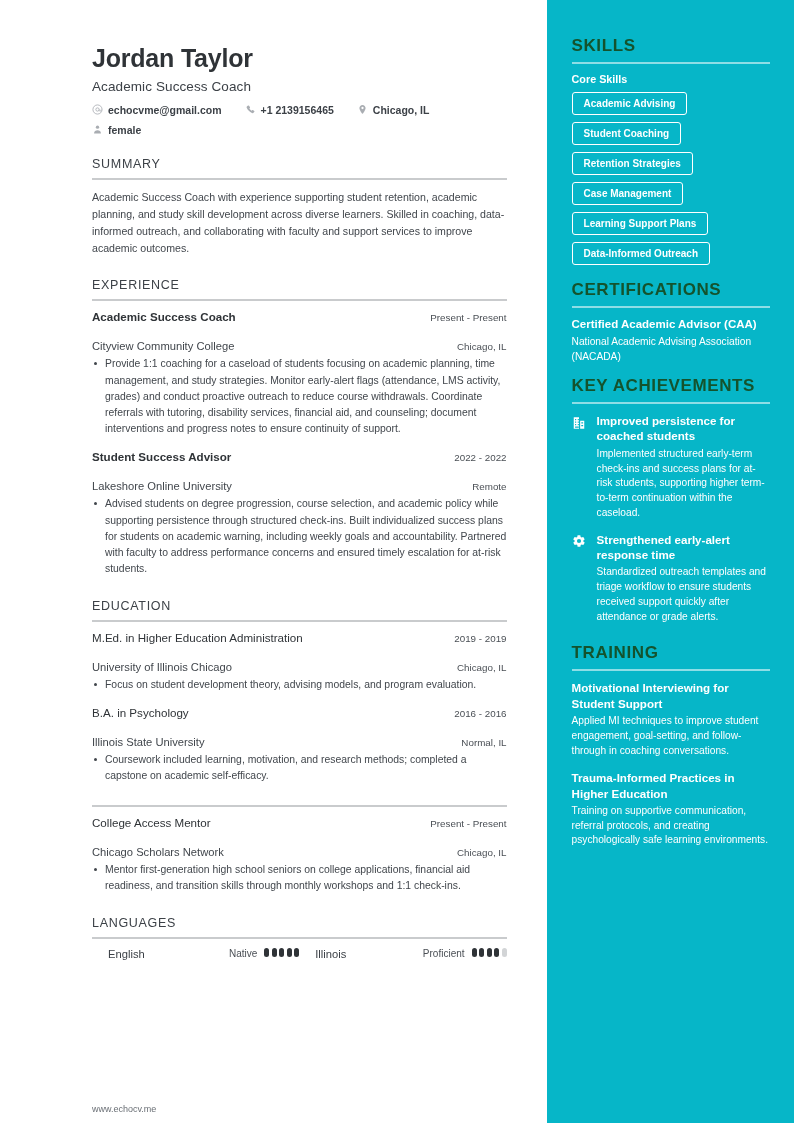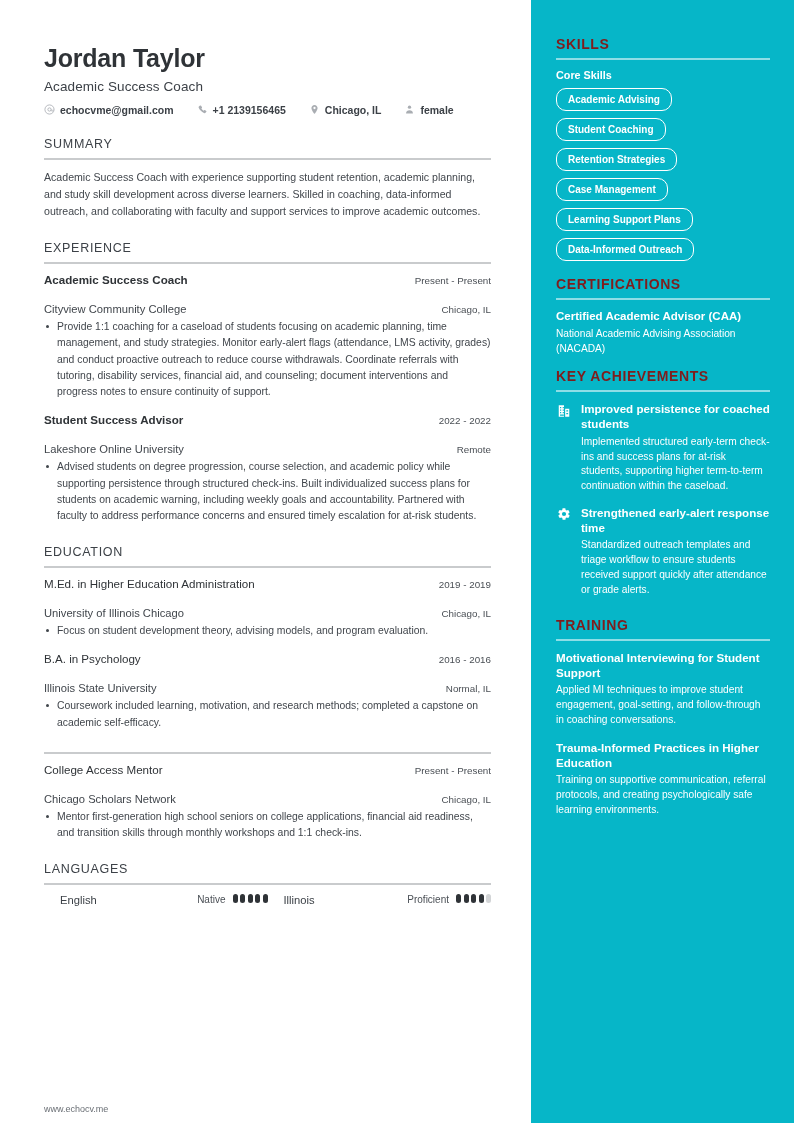--- a/index.html
+++ b/index.html
@@ -8,20 +8,21 @@
     font-family: "Liberation Sans", sans-serif;
     background: #ffffff;
     color: #33373d;
     -webkit-font-smoothing: antialiased;
   }
   .page {
     position: relative;
     width: 794px; height: 1123px;
     display: flex;
     overflow: hidden;
+    padding-left: 48px;
   }
 
   
   .main {
     width: 531px;
     padding: 44px 40px 0 44px;
     position: relative;
   }
   .name {
     font-size: 25px;
@@ -178,42 +179,42 @@
 
   
   .sidebar {
     width: 263px;
     background: #06b6c8;
     color: #ffffff;
     padding: 36px 24px 0 25px;
   }
   .side-section { margin-bottom: 0; }
   .side-title {
-    font-size: 14px;
+    font-size: 17px;
     font-weight: bold;
     letter-spacing: 0.6px;
-    color: #7f1d1d;
+    color: #14532d;
     padding-bottom: 6px;
   }
   .side-rule {
     height: 2px;
     background: rgba(255,255,255,0.55);
     width: 100%;
     margin-bottom: 9px;
   }
   .side-sub {
     font-size: 10.8px;
     font-weight: bold;
     color: #ffffff;
     margin-bottom: 7px;
   }
   .skill-chip {
     display: inline-block;
     border: 1.3px solid #ffffff;
-    border-radius: 10px;
+    border-radius: 3px;
     padding: 5px 11px 5px 11px;
     font-size: 10px;
     font-weight: bold;
     color: #ffffff;
     margin-bottom: 7px;
   }
   .cert-title {
     font-size: 11.5px;
     font-weight: bold;
     line-height: 1.32;

